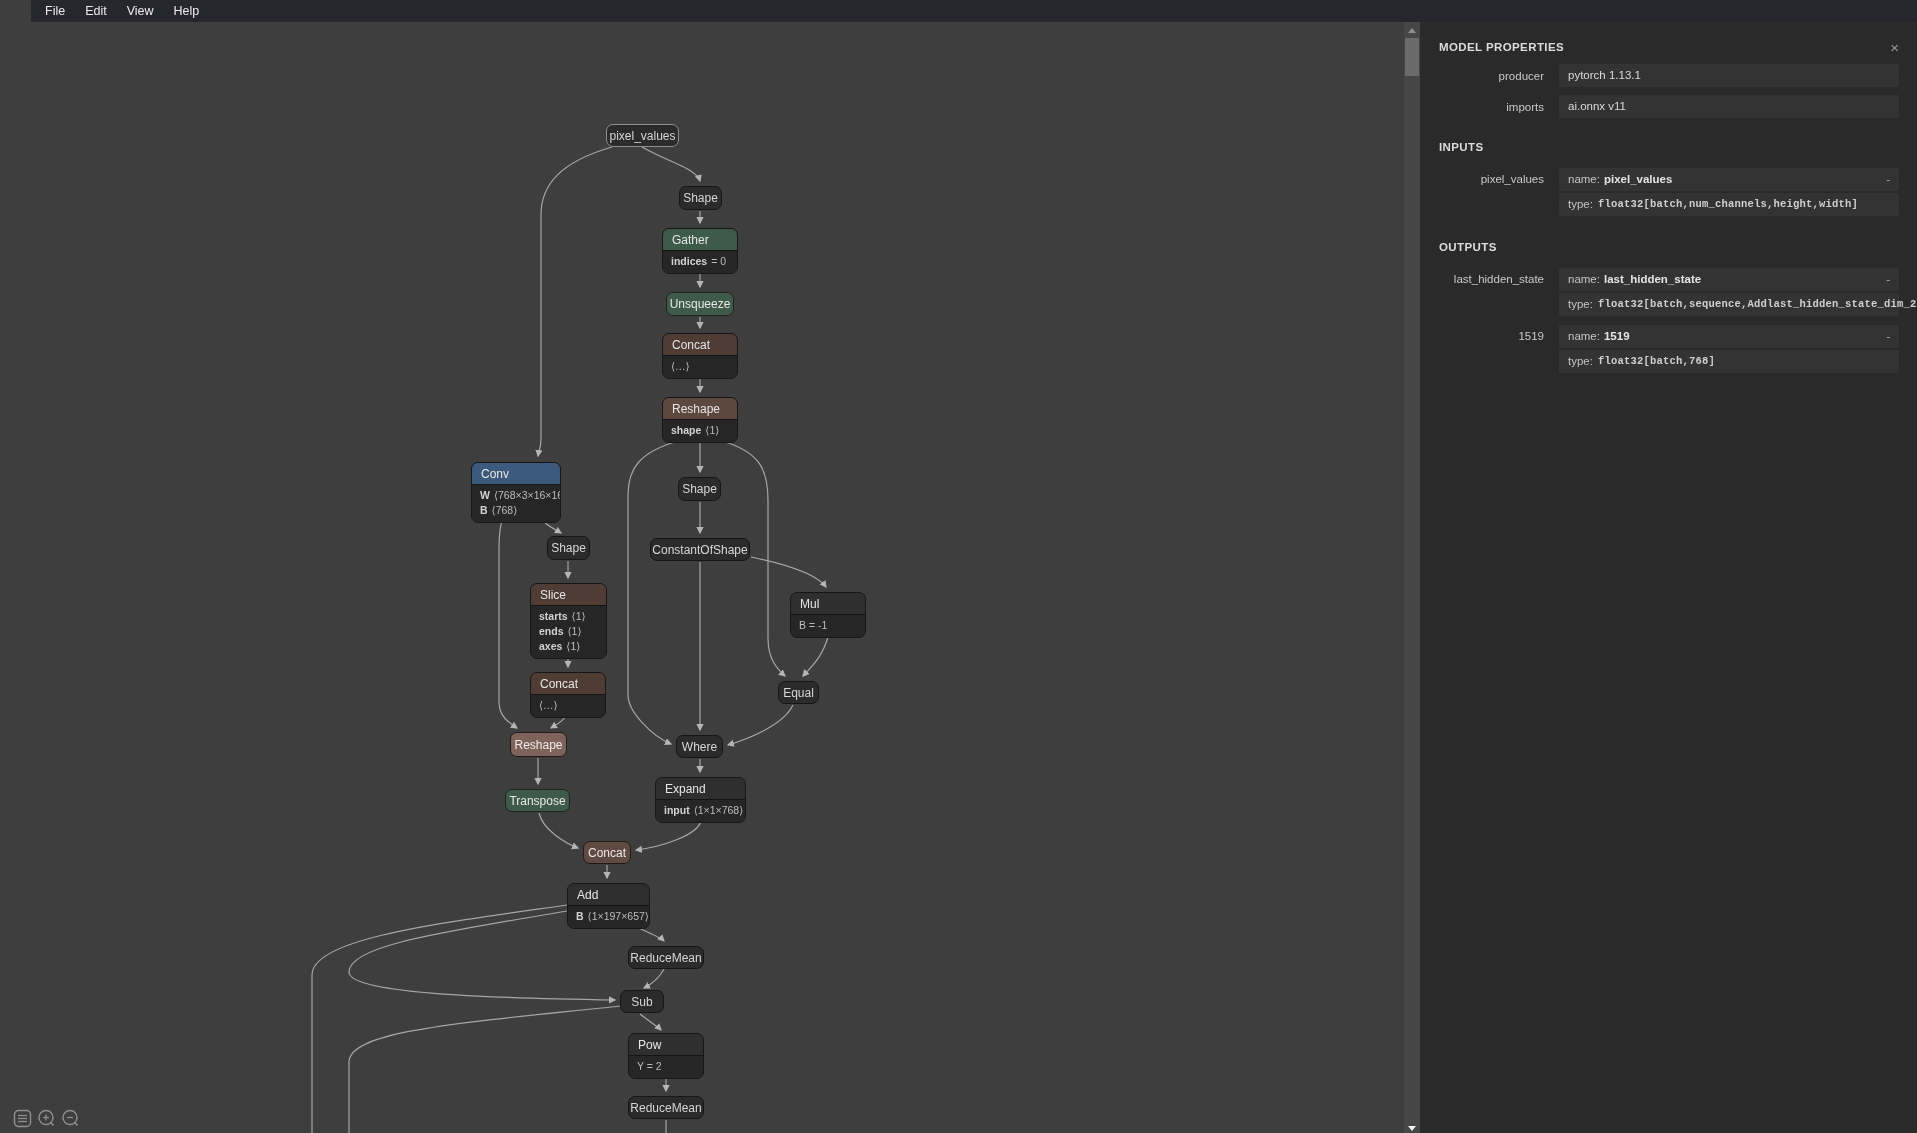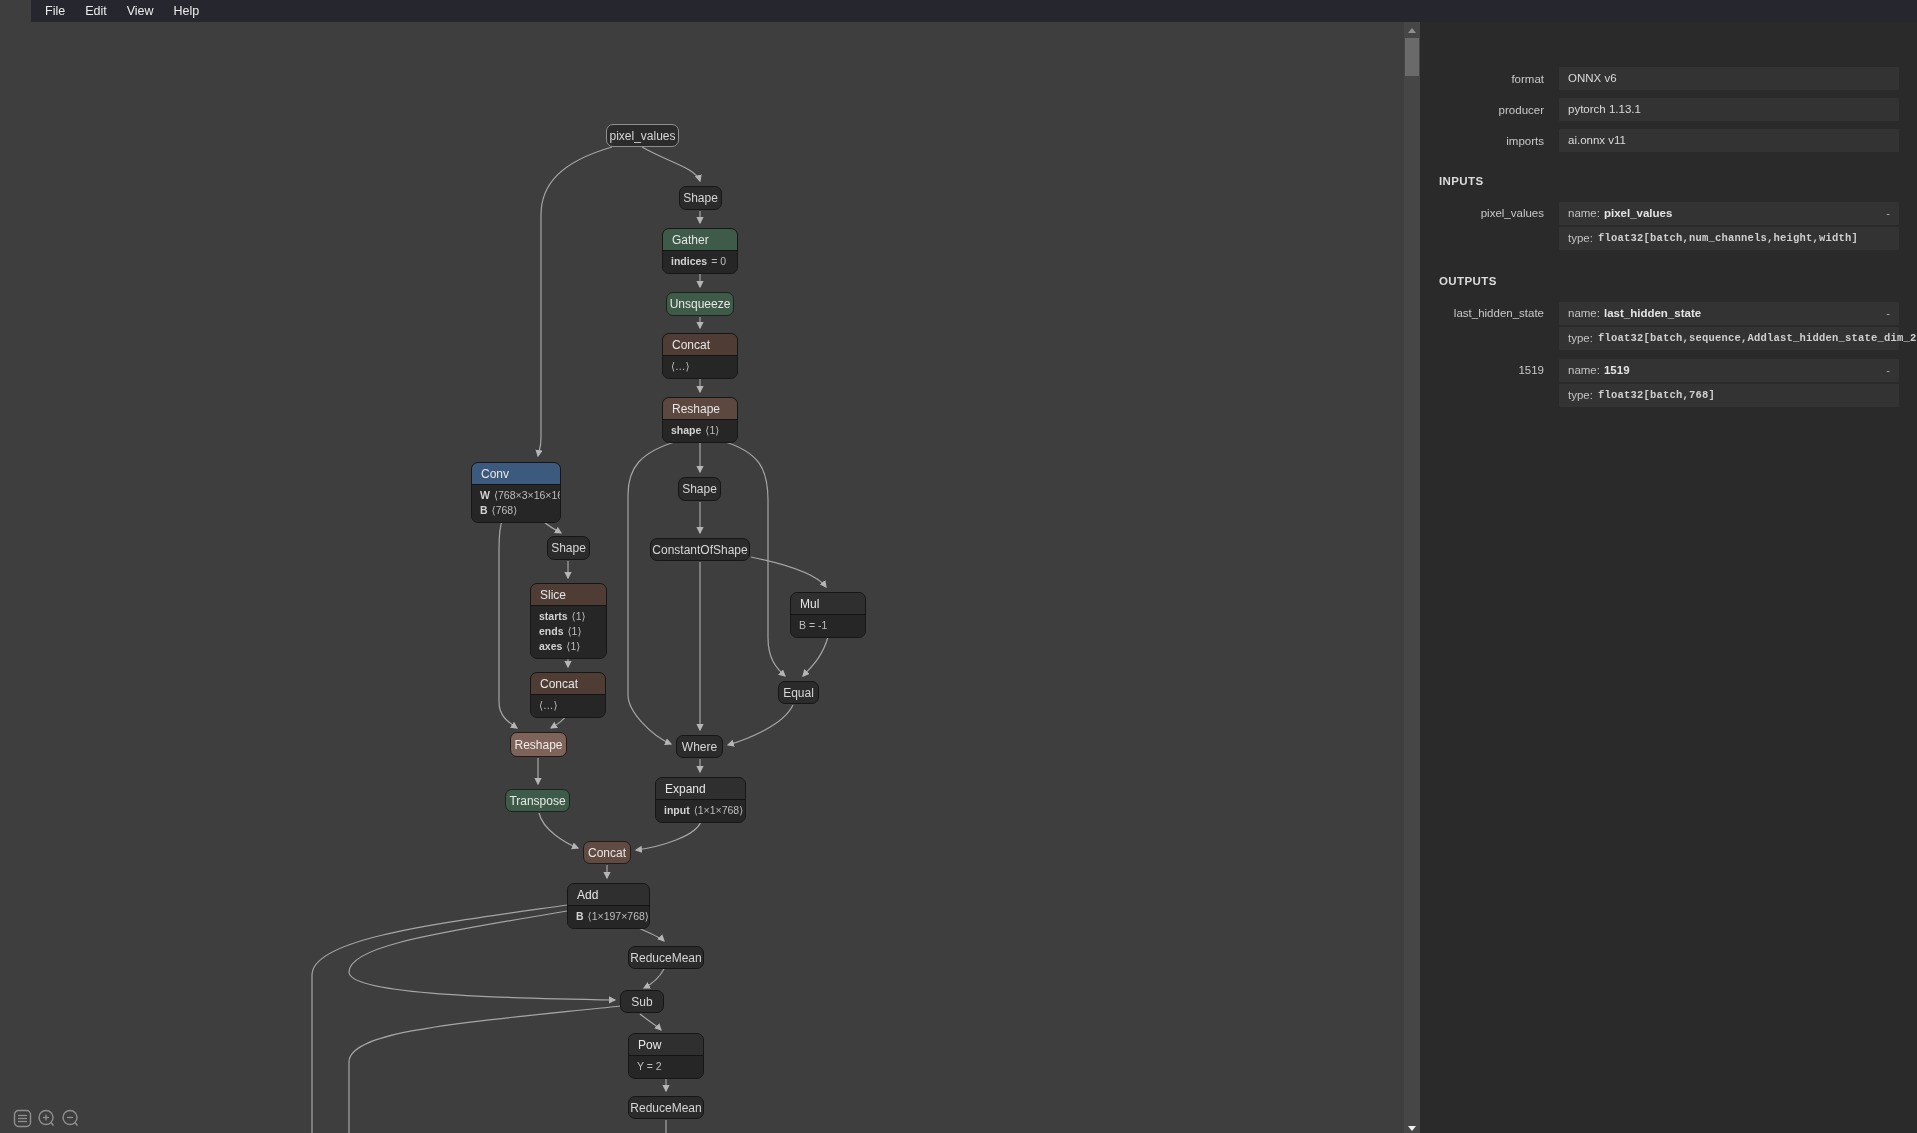--- a/index.html
+++ b/index.html
@@ -169,21 +169,21 @@
       <div class="attrs">
         <div class="attr"><span>⟨…⟩</span></div>
       </div>
     </div>
     <div class="node single n-mauve" style="left: 510px; top: 732px; width: 57px; height: 25px;">Reshape</div>
     <div class="node single n-green" style="left: 505px; top: 789px; width: 65px; height: 23px;">Transpose</div>
     <div class="node single n-brownfill" style="left: 583px; top: 841px; width: 48px; height: 23px;">Concat</div>
     <div class="node multi" style="left: 567px; top: 883px; width: 83px;">
       <div class="hdr" style="background: rgb(47, 47, 47);">Add</div>
       <div class="attrs">
-        <div class="attr"><span class="an">B</span><span>⟨1×197×768⟩</span></div>
+        <div class="attr"><span class="an">B</span><span>⟨1×197×657⟩</span></div>
       </div>
     </div>
     <div class="node single" style="left: 628px; top: 946px; width: 76px; height: 23px;">ReduceMean</div>
     <div class="node single" style="left: 620px; top: 990px; width: 44px; height: 23px;">Sub</div>
     <div class="node multi" style="left: 628px; top: 1033px; width: 76px;">
       <div class="hdr" style="background: rgb(47, 47, 47);">Pow</div>
       <div class="attrs">
         <div class="attr"><span>Y = 2</span></div>
       </div>
     </div>
@@ -223,25 +223,25 @@
   <div class="gbtn">
     <svg width="19" height="19" viewBox="0 0 19 19">
       <circle cx="9" cy="8.5" r="7" fill="none" stroke="#8f8f8f" stroke-width="1.4"></circle>
       <line x1="6" y1="8.5" x2="12" y2="8.5" stroke="#8f8f8f" stroke-width="1.3"></line>
       <line x1="13.8" y1="13.5" x2="16.5" y2="16.5" stroke="#8f8f8f" stroke-width="1.6"></line>
     </svg>
   </div>
 </div>
 
 <div class="panel">
-
-  <div class="prop-row first">
-    <span class="col-label">format</span>
-    <span class="prop-value">ONNX v6</span>
-  </div>
+  <div class="panel-title-row">
+    <span class="panel-title">MODEL PROPERTIES</span>
+    <span class="panel-close">×</span>
+  </div>
+
   <div class="prop-row">
     <span class="col-label">producer</span>
     <span class="prop-value">pytorch 1.13.1</span>
   </div>
   <div class="prop-row">
     <span class="col-label">imports</span>
     <span class="prop-value">ai.onnx v11</span>
   </div>
 
   <div class="section-header">INPUTS</div>

